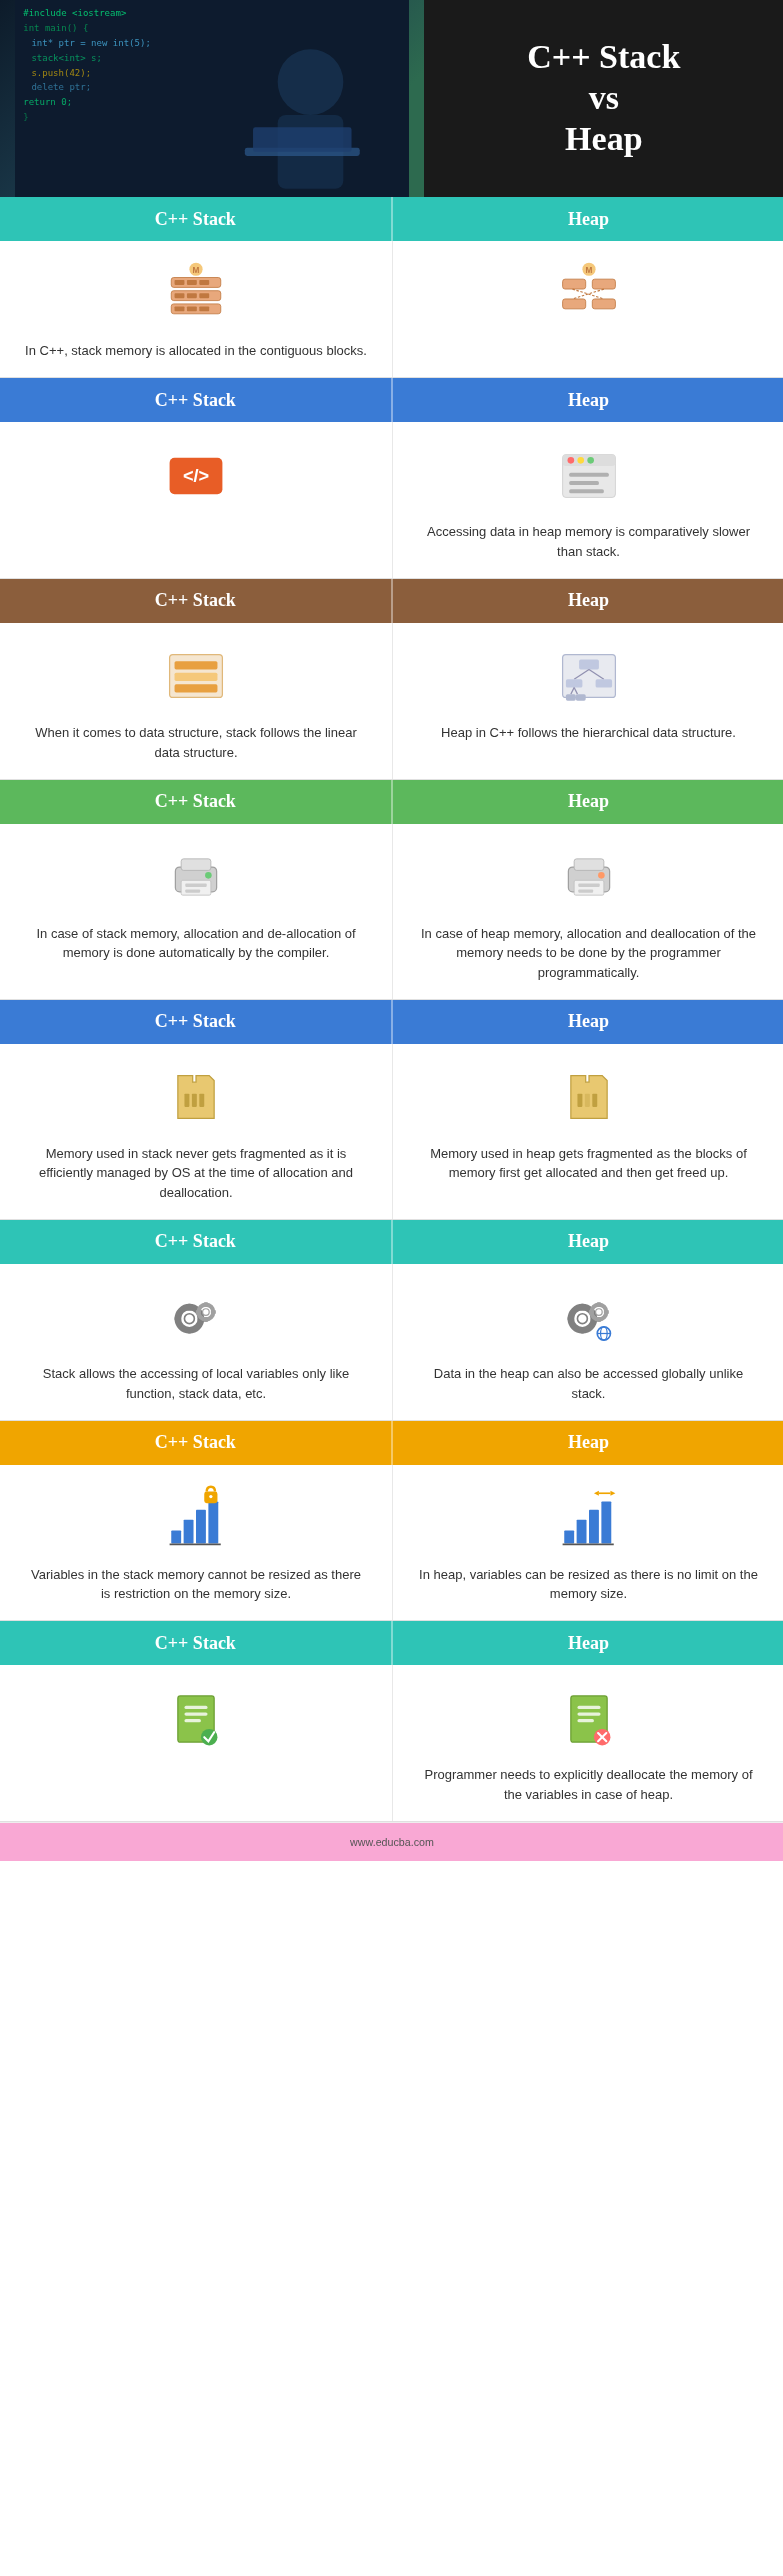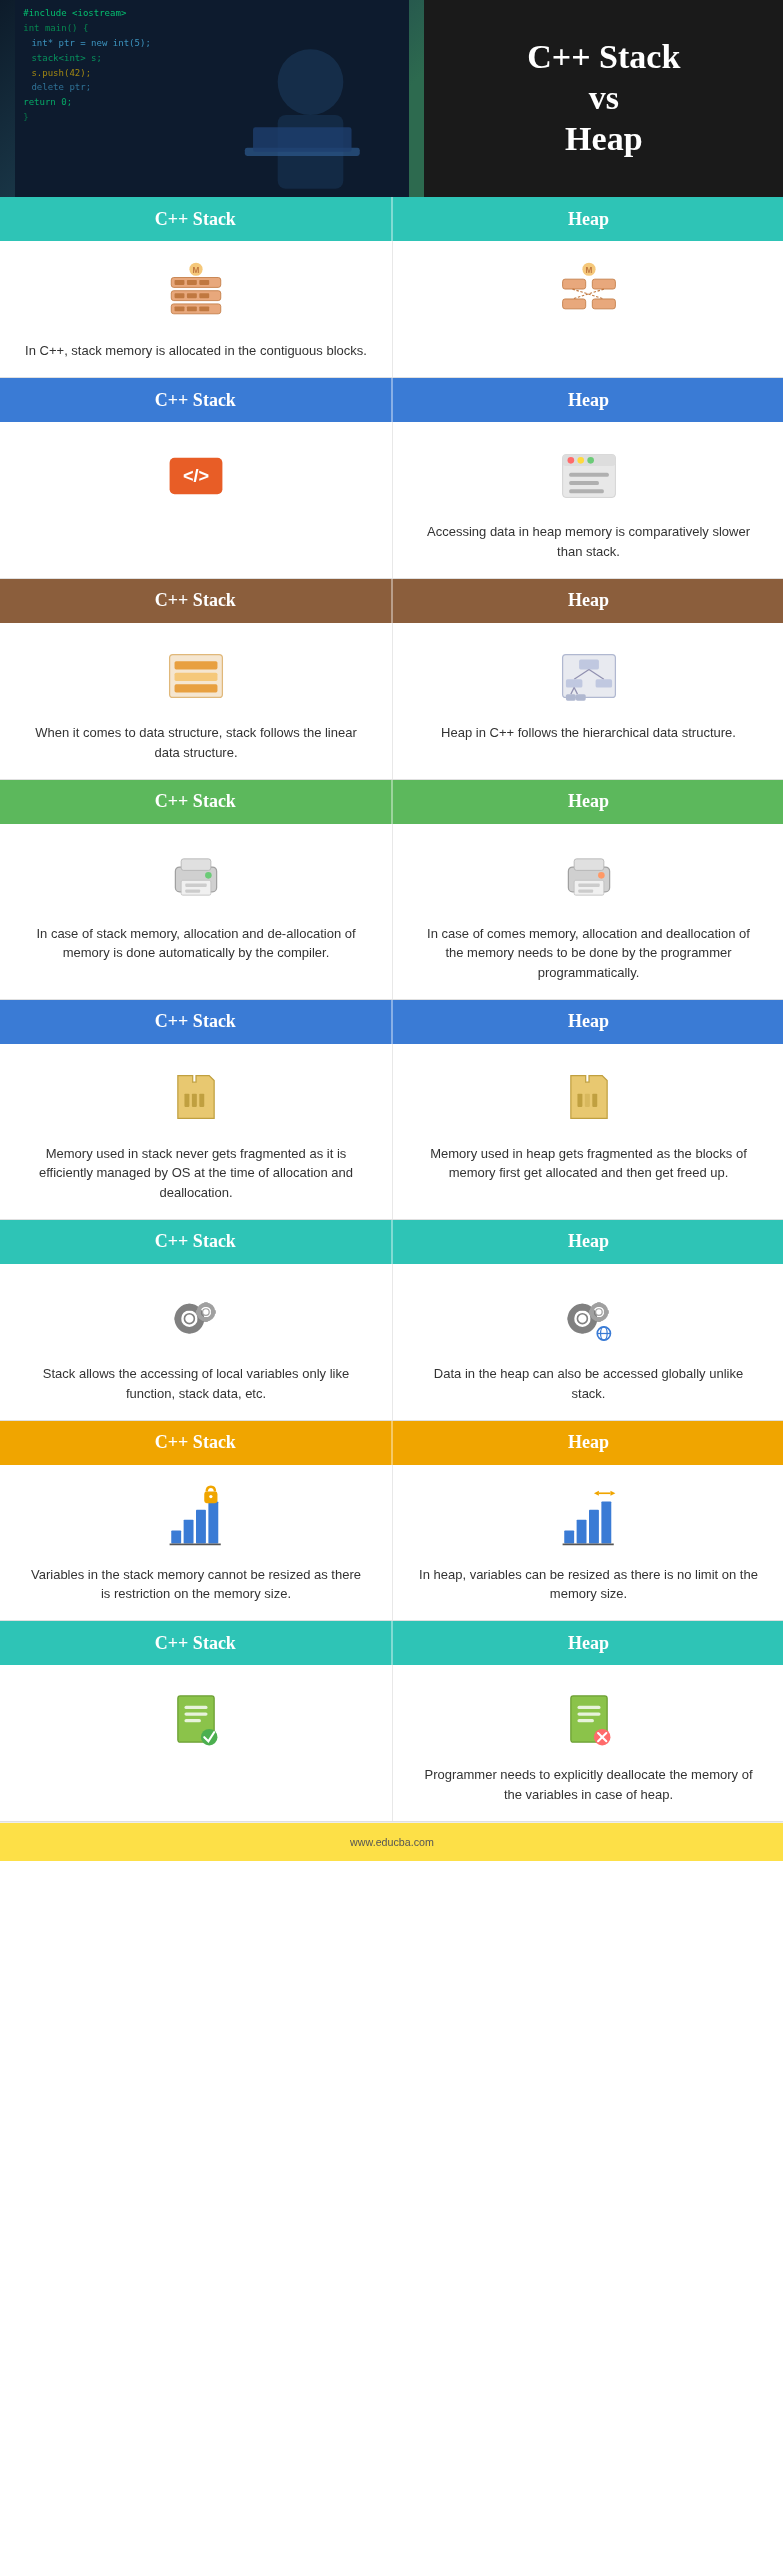--- a/index.html
+++ b/index.html
@@ -106,21 +106,21 @@
       height: 74px;
       display: flex;
       align-items: center;
       justify-content: center;
     }
 
     
     .footer {
       text-align: center;
       padding: 11.5px;
-      background: #fde047;
+      background: #f9a8d4;
       border-top: 0.8px solid #eee;
     }
     .footer span {
       font-size: 10.7px;
       color: #555;
     }
 
     
     .section-header .sep {
       width: 2.5px;
@@ -321,21 +321,21 @@
       <div class="icon-container">
         <svg width="66" height="66" viewBox="0 0 80 80">
           <rect x="15" y="28" width="50" height="30" rx="5" fill="#d0d0d0" stroke="#a0a0a0" stroke-width="1.5"></rect>
           <rect x="22" y="18" width="36" height="14" rx="3" fill="#e0e0e0" stroke="#b0b0b0" stroke-width="1"></rect>
           <rect x="22" y="44" width="36" height="18" rx="2" fill="#f0f0f0" stroke="#c0c0c0" stroke-width="1"></rect>
           <circle cx="55" cy="38" r="4" fill="#ff9966"></circle>
           <rect x="27" y="48" width="26" height="4" rx="1" fill="#ccc"></rect>
           <rect x="27" y="55" width="18" height="4" rx="1" fill="#ccc"></rect>
         </svg>
       </div>
-      <p>In case of comes memory, allocation and deallocation of the memory needs to be done by the programmer programmatically.</p>
+      <p>In case of heap memory, allocation and deallocation of the memory needs to be done by the programmer programmatically.</p>
     </div>
   </div>
 </div>
 
 <div>
   <div class="section-header blue">
     <div class="col-left">
       <h2>C++ Stack</h2>
     </div>
     <div class="sep"></div>

